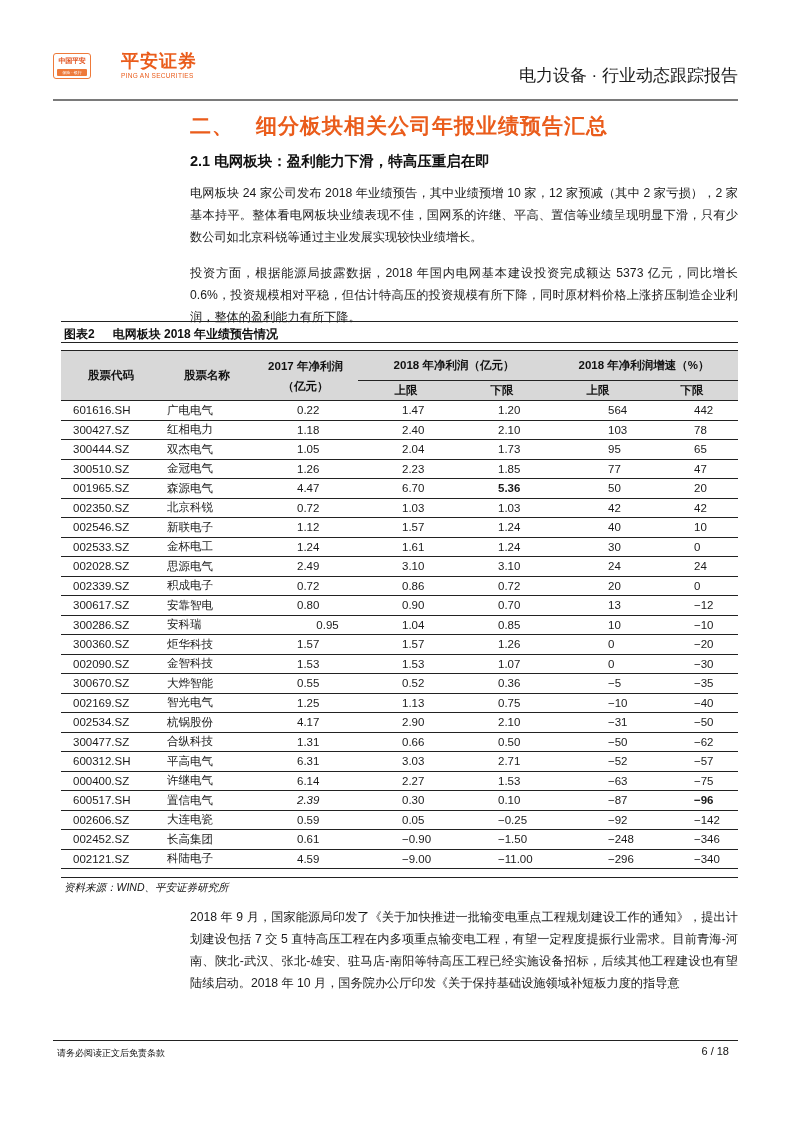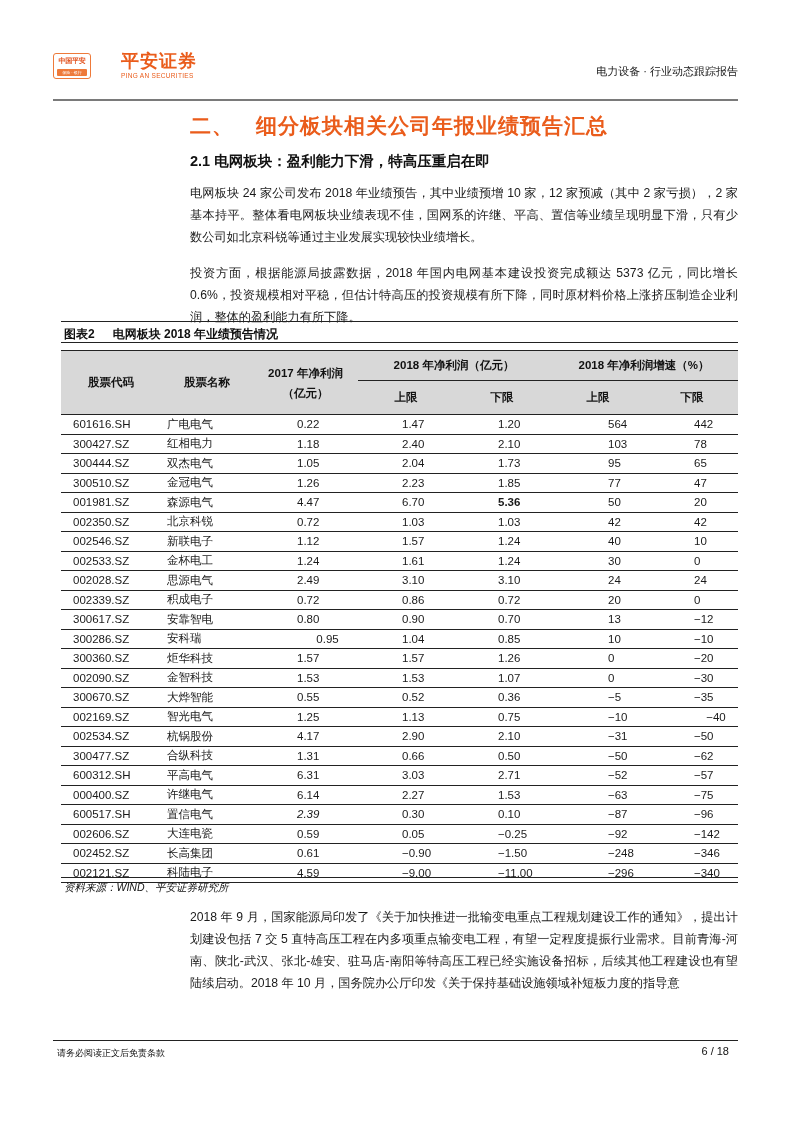--- a/index.html
+++ b/index.html
@@ -6,41 +6,41 @@
   html, body { width:793px; height:1122px; background:#ffffff; }
   body { position:relative; font-family:"Liberation Sans","DejaVu Sans",sans-serif; color:#1a1a1a; overflow:hidden; }
 
   .header { position:absolute; left:53px; top:50px; width:685px; height:36px; }
   .logo-box { position:absolute; left:0; top:3px; width:38px; height:26px; border:1.5px solid #ee7a3a; border-radius:3px; background:#fff; }
   .logo-box .top { position:absolute; left:0; right:0; top:2px; font-size:7px; font-weight:bold; color:#e2501b; text-align:center; letter-spacing:-0.3px; }
   .logo-box .bot { position:absolute; left:3px; right:3px; bottom:2px; height:7px; background:#ee7a3a; border-radius:1px; color:#fff; font-size:4px; text-align:center; line-height:7px; }
   .brand { position:absolute; left:68px; top:1px; }
   .brand .cn { font-size:18px; font-weight:bold; color:#ea5c1b; letter-spacing:1px; line-height:20px; }
   .brand .en { font-size:6.5px; color:#ea5c1b; letter-spacing:0.3px; margin-top:1px; }
-  .header-right { position:absolute; right:0; top:14px; font-size:11px; color:#1a1a1a; }
+  .header-right { position:absolute; right:0; top:14px; font-size:17px; color:#1a1a1a; }
   .header-rule { position:absolute; left:53px; top:99px; width:685px; height:2px; background:#7a7a7a; }
 
   .h1 { position:absolute; left:190px; top:112px; font-size:21px; font-weight:bold; color:#ea5c1b; letter-spacing:1px; white-space:nowrap; }
   .h1 .num { margin-right:22px; }
   .h2 { position:absolute; left:190px; top:152px; font-size:14.5px; font-weight:bold; color:#111; white-space:nowrap; }
 
   .para { position:absolute; left:190px; width:548px; font-size:12.2px; line-height:22px; color:#1a1a1a; text-align:justify; }
   .p1 { top:182px; }
   .p2 { top:262px; }
   .p3 { top:906px; }
 
   .fig-rule-top { position:absolute; left:61px; top:321px; width:677px; height:1px; background:#222; }
   .fig-title { position:absolute; left:64px; top:326px; font-size:12px; font-weight:bold; color:#111; white-space:nowrap; }
   .fig-title .lbl { margin-right:18px; }
   .fig-rule-mid { position:absolute; left:61px; top:342px; width:677px; height:1px; background:#222; }
 
   table.data { position:absolute; left:61px; top:350px; width:677px; border-collapse:collapse; font-size:11.5px; }
   table.data thead th { background:#d8d8d8; font-weight:bold; color:#111; font-size:11.5px; }
   table.data thead tr.h1r th { height:30px; }
-  table.data thead tr.h2r th { height:34px; }
+  table.data thead tr.h2r th { height:20px; }
   table.data thead { border-top:1.5px solid #222; border-bottom:1.5px solid #222; }
   .thsub { border-top:1px solid #222; }
   table.data tbody td { height:19.5px; border-bottom:1px solid #222; color:#1a1a1a; }
   table.data tbody td.code { padding-left:12px; text-align:left; }
   table.data tbody td.name { padding-left:6px; text-align:left; }
   table.data tbody td.num { text-align:left; }
   .c1 { width:100px; } .c2 { width:92px; } .c3 { width:105px; } .c4 { width:96px; } .c5 { width:96px; } .c6 { width:96px; } .c7 { width:92px; }
 
   .src-rule { position:absolute; left:61px; top:877px; width:677px; height:1px; background:#222; }
   .source { position:absolute; left:64px; top:881px; font-size:10.5px; font-style:italic; color:#111; }
@@ -135,21 +135,21 @@
       <tr>
         <td class="code">300510.SZ</td>
         <td class="name">金冠电气</td>
         <td class="num" style="padding-left: 44px;">1.26</td>
         <td class="num" style="padding-left: 44px;">2.23</td>
         <td class="num" style="padding-left: 44px;">1.85</td>
         <td class="num" style="padding-left: 58px;">77</td>
         <td class="num" style="padding-left: 48px;">47</td>
       </tr>
       <tr>
-        <td class="code">001981.SZ</td>
+        <td class="code">001965.SZ</td>
         <td class="name">森源电气</td>
         <td class="num" style="padding-left: 44px;">4.47</td>
         <td class="num" style="padding-left: 44px;">6.70</td>
         <td class="num" style="padding-left: 44px; font-weight: bold;">5.36</td>
         <td class="num" style="padding-left: 58px;">50</td>
         <td class="num" style="padding-left: 48px;">20</td>
       </tr>
       <tr>
         <td class="code">002350.SZ</td>
         <td class="name">北京科锐</td>
@@ -240,21 +240,21 @@
         <td class="num" style="padding-left: 58px;">−5</td>
         <td class="num" style="padding-left: 48px;">−35</td>
       </tr>
       <tr>
         <td class="code">002169.SZ</td>
         <td class="name">智光电气</td>
         <td class="num" style="padding-left: 44px;">1.25</td>
         <td class="num" style="padding-left: 44px;">1.13</td>
         <td class="num" style="padding-left: 44px;">0.75</td>
         <td class="num" style="padding-left: 58px;">−10</td>
-        <td class="num" style="padding-left: 48px; text-align: center;">−40</td>
+        <td class="num" style="padding-left: 48px;">−40</td>
       </tr>
       <tr>
         <td class="code">002534.SZ</td>
         <td class="name">杭锅股份</td>
         <td class="num" style="padding-left: 44px;">4.17</td>
         <td class="num" style="padding-left: 44px;">2.90</td>
         <td class="num" style="padding-left: 44px;">2.10</td>
         <td class="num" style="padding-left: 58px;">−31</td>
         <td class="num" style="padding-left: 48px;">−50</td>
       </tr>
@@ -285,21 +285,21 @@
         <td class="num" style="padding-left: 58px;">−63</td>
         <td class="num" style="padding-left: 48px;">−75</td>
       </tr>
       <tr>
         <td class="code">600517.SH</td>
         <td class="name">置信电气</td>
         <td class="num" style="padding-left: 44px; font-style: italic;">2.39</td>
         <td class="num" style="padding-left: 44px;">0.30</td>
         <td class="num" style="padding-left: 44px;">0.10</td>
         <td class="num" style="padding-left: 58px;">−87</td>
-        <td class="num" style="padding-left: 48px;">−96</td>
+        <td class="num" style="padding-left: 48px; font-weight: bold;">−96</td>
       </tr>
       <tr>
         <td class="code">002606.SZ</td>
         <td class="name">大连电瓷</td>
         <td class="num" style="padding-left: 44px;">0.59</td>
         <td class="num" style="padding-left: 44px;">0.05</td>
         <td class="num" style="padding-left: 44px;">−0.25</td>
         <td class="num" style="padding-left: 58px;">−92</td>
         <td class="num" style="padding-left: 48px;">−142</td>
       </tr>

